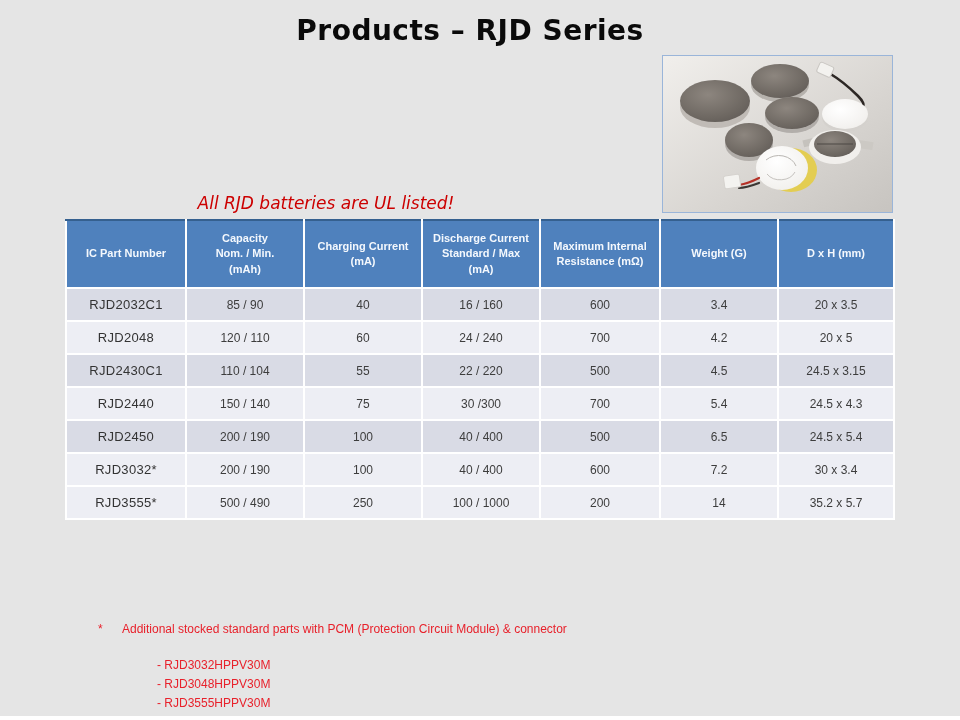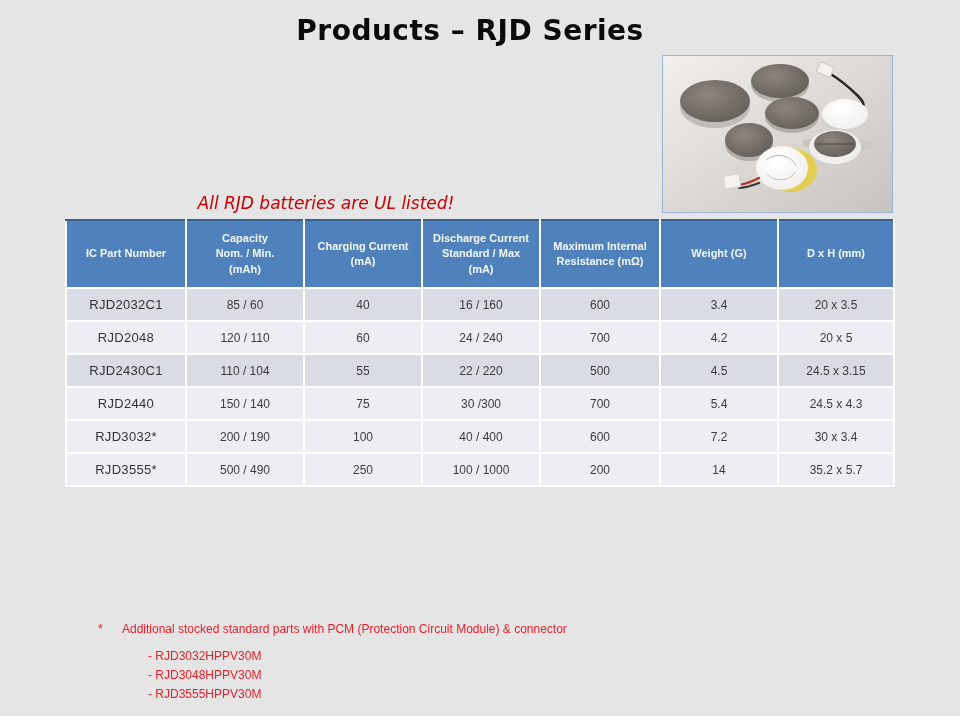--- a/index.html
+++ b/index.html
@@ -44,21 +44,21 @@
     font-size:13px;color:var(--part_text,#333333);letter-spacing:0.3px;
   }
   .spec-table tr.dark td{background:var(--band_dark,#d9dbe5);}
   .spec-table tr.light td{background:var(--band_light,#edeef4);}
 
   .footnote{
     position:absolute;left:98px;top:620px;
     font-size:12px;line-height:19px;color:var(--foot_red,#e8212b);
   }
   .footnote .line1 .marker{display:inline-block;width:24px;}
-  .footnote .items{margin:8px;padding:0 0 0 42px;list-style:none;}
+  .footnote .items{margin:17px;padding:0 0 0 42px;list-style:none;}
 </style>
 </head>
 <body style="--header_bg: #4f81bd; --header_text: #f4f8fd; --band_dark: #d9dbe5; --band_light: #edeef4; --cell_text: #3d3d3d; --part_text: #333333; --title_color: #0a0a0a; --ul_red: #cc0000; --foot_red: #e8212b; --photo_border: #9ab5d9;">
 
 <div class="slide">
 
   <div class="title">Products – RJD Series</div>
 
   <div class="ul-note">All RJD batteries are UL listed!</div>
 
@@ -140,21 +140,21 @@
 (mA)</th>
         <th>Maximum Internal
 Resistance (mΩ)</th>
         <th>Weight (G)</th>
         <th>D x H (mm)</th>
       </tr>
     </thead>
     <tbody>
         <tr class="dark">
           <td class="part">RJD2032C1</td>
-          <td>85 / 60</td>
+          <td>85 / 90</td>
           <td>40</td>
           <td>16 / 160</td>
           <td>600</td>
           <td>3.4</td>
           <td>20 x 3.5</td>
         </tr>
         <tr class="light">
           <td class="part">RJD2048</td>
           <td>120 / 110</td>
           <td>60</td>
@@ -173,20 +173,29 @@
           <td>24.5 x 3.15</td>
         </tr>
         <tr class="light">
           <td class="part">RJD2440</td>
           <td>150 / 140</td>
           <td>75</td>
           <td>30 /300</td>
           <td>700</td>
           <td>5.4</td>
           <td>24.5 x 4.3</td>
+        </tr>
+        <tr class="dark">
+          <td class="part">RJD2450</td>
+          <td>200 / 190</td>
+          <td>100</td>
+          <td>40 / 400</td>
+          <td>500</td>
+          <td>6.5</td>
+          <td>24.5 x 5.4</td>
         </tr>
         <tr class="light">
           <td class="part">RJD3032*</td>
           <td>200 / 190</td>
           <td>100</td>
           <td>40 / 400</td>
           <td>600</td>
           <td>7.2</td>
           <td>30 x 3.4</td>
         </tr>

